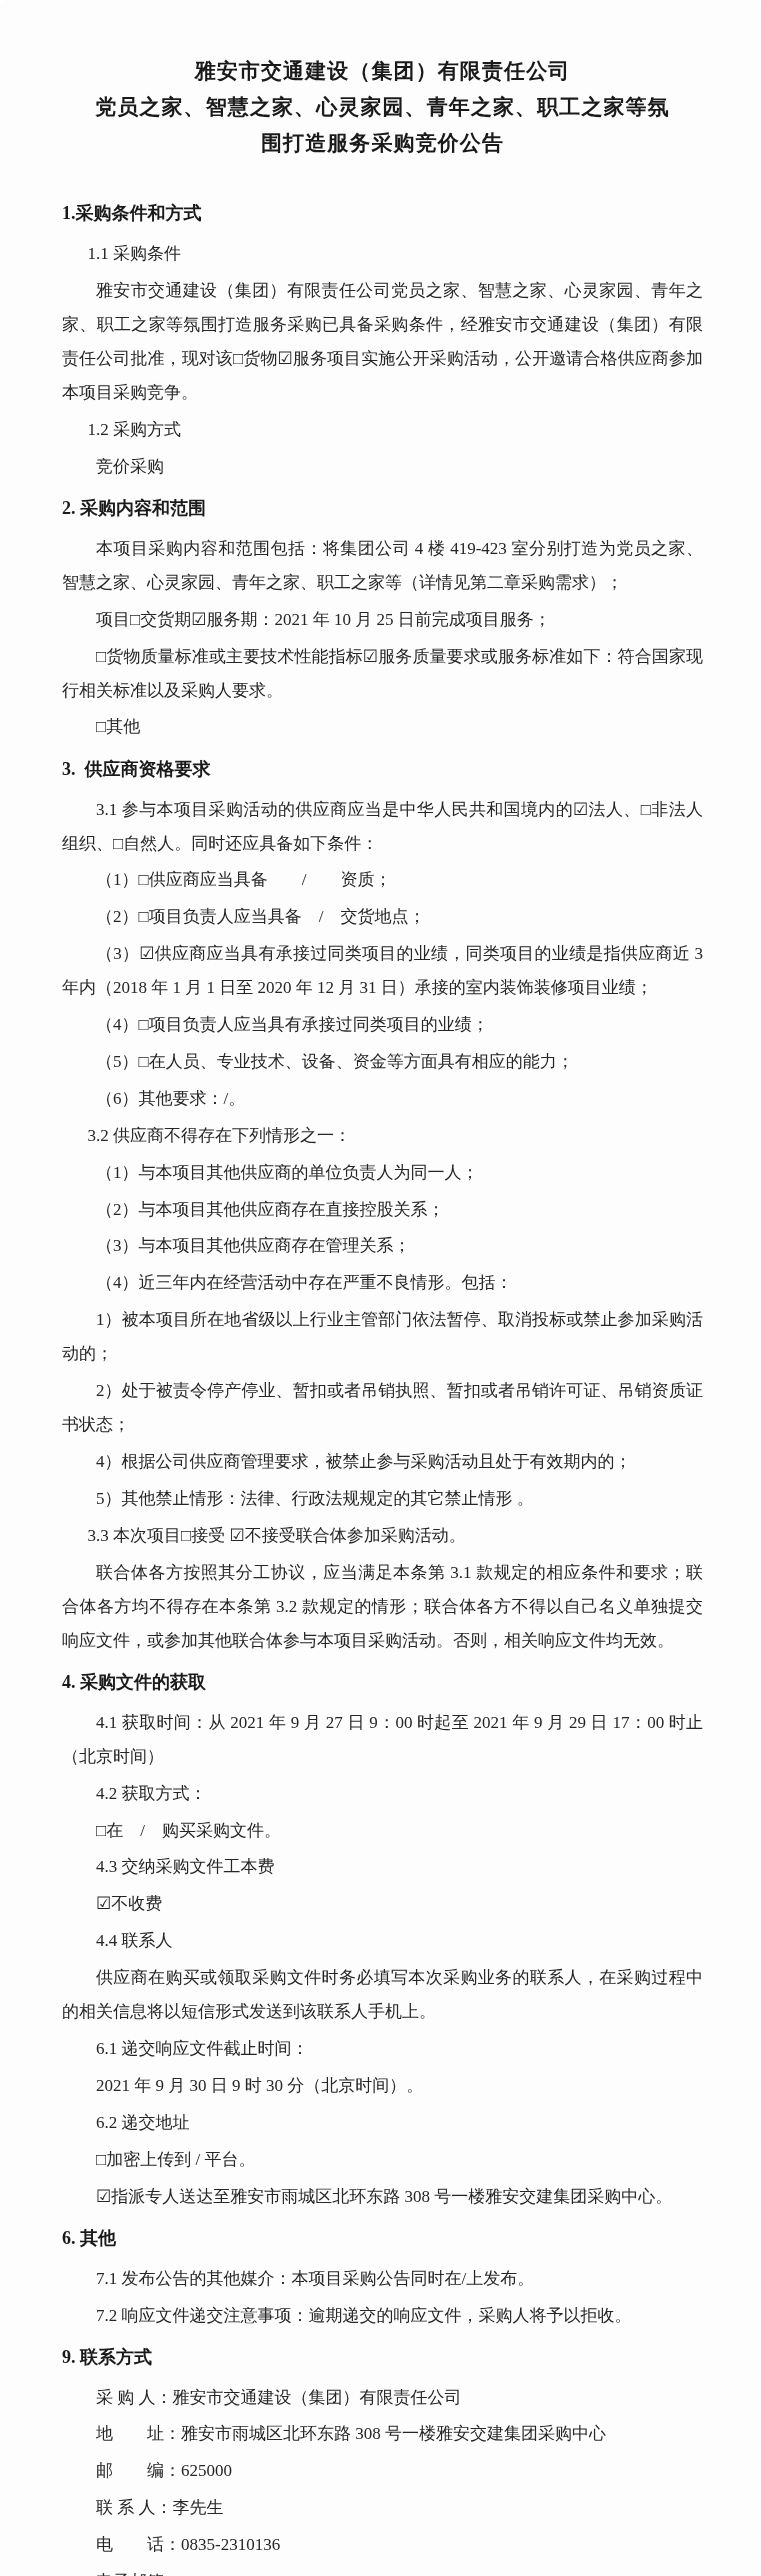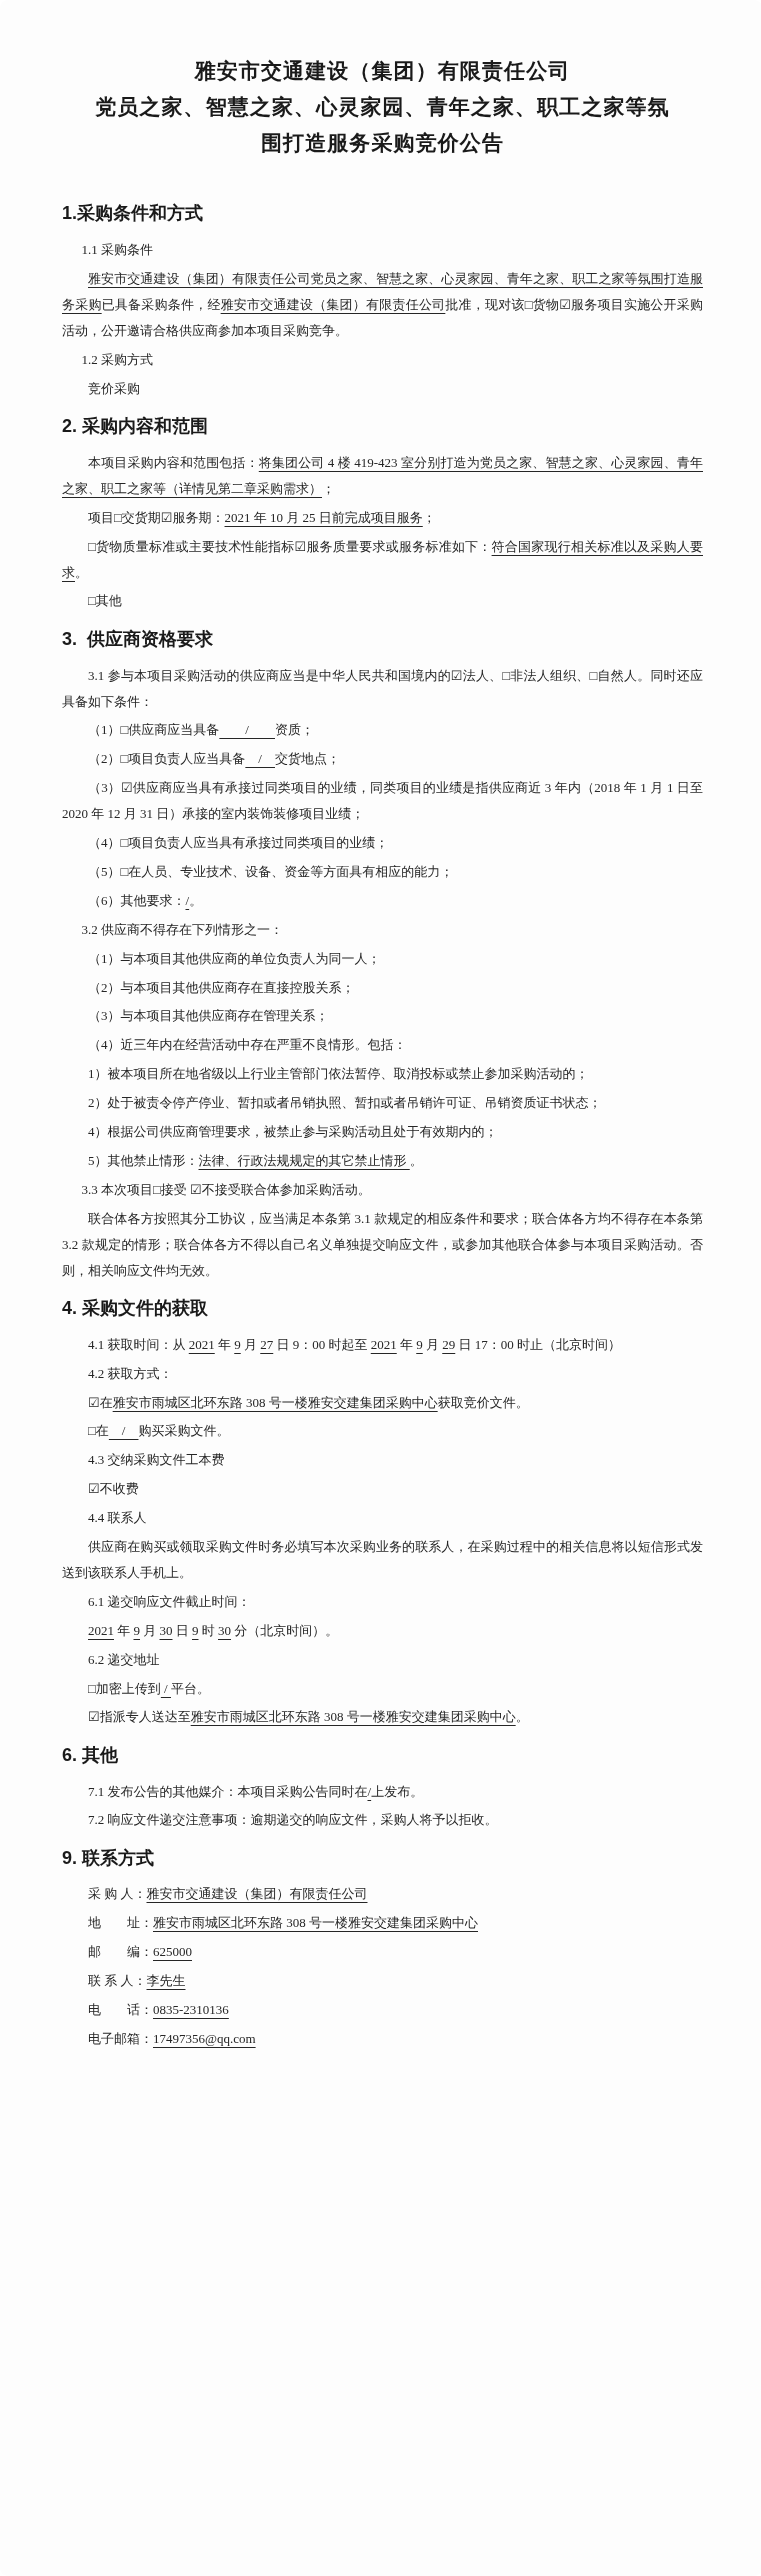--- a/index.html
+++ b/index.html
@@ -17,38 +17,38 @@
     font-weight:700;
     font-size:21px;
     line-height:1.72;
     letter-spacing:1.1px;
     text-align:center;
     color:#1a1a1a;
     margin:0 0 40px 0;
   }
   .p,.sub,.date{
     font-family:"Liberation Serif","DejaVu Serif",serif;
-    font-size:13px;
+    font-size:17px;
     line-height:2.0;
     margin:0 0 2.9px 0;
     text-align:justify;
   }
   .ind{text-indent:2em;}
   .sub{text-indent:1.5em;}
   h2.h1{
-    font-family:Liberation Sans, sans-serif;
+    font-family:Liberation Serif, serif;
     font-size:18px;
     font-weight:700;
     line-height:1.4;
     color:#1a1a1a;
     margin:12.4px 0 10.5px 0;
     white-space:pre-wrap;
   }
   .r{white-space:pre-wrap;}
-  .u{text-decoration:underline;text-underline-offset:3.8px;text-decoration-thickness:1px;}
+  .u{text-underline-offset:3.8px;text-decoration-thickness:1px;}
   .date{
     text-align:right;
     padding-right:53px;
     margin-top:11.4px;
   }
 </style>
 </head>
 <body>
 
 <div class="page">
@@ -83,21 +83,20 @@
       <p class="p ind"><span class="r">（4）近三年内在经营活动中存在严重不良情形。包括：</span></p>
       <p class="p ind"><span class="r">1）被本项目所在地省级以上行业主管部门依法暂停、取消投标或禁止参加采购活动的；</span></p>
       <p class="p ind"><span class="r">2）处于被责令停产停业、暂扣或者吊销执照、暂扣或者吊销许可证、吊销资质证书状态；</span></p>
       <p class="p ind"><span class="r">4）根据公司供应商管理要求，被禁止参与采购活动且处于有效期内的；</span></p>
       <p class="p ind"><span class="r">5）其他禁止情形：</span><span class="r u">法律、行政法规规定的其它禁止情形 </span><span class="r">。</span></p>
       <p class="sub"><span class="r">3.3 本次项目□接受 ☑不接受联合体参加采购活动。</span></p>
       <p class="p ind"><span class="r">联合体各方按照其分工协议，应当满足本条第 3.1 款规定的相应条件和要求；联合体各方均不得存在本条第 3.2 款规定的情形；联合体各方不得以自己名义单独提交响应文件，或参加其他联合体参与本项目采购活动。否则，相关响应文件均无效。</span></p>
       <h2 class="h1"><span class="r">4. 采购文件的获取</span></h2>
       <p class="p ind"><span class="r">4.1 获取时间：从 </span><span class="r u">2021</span><span class="r"> 年 </span><span class="r u">9</span><span class="r"> 月 </span><span class="r u">27</span><span class="r"> 日 9：00 时起至 </span><span class="r u">2021</span><span class="r"> 年 </span><span class="r u">9</span><span class="r"> 月 </span><span class="r u">29</span><span class="r"> 日 17：00 时止（北京时间）</span></p>
       <p class="p ind"><span class="r">4.2 获取方式：</span></p>
-      <p class="p ind"><span class="r">☑在</span><span class="r u">雅安市雨城区北环东路 308 号一楼雅安交建集团采购中心</span><span class="r">获取竞价文件。</span></p>
       <p class="p ind"><span class="r">□在</span><span class="r u">　/　</span><span class="r">购买采购文件。</span></p>
       <p class="p ind"><span class="r">4.3 交纳采购文件工本费</span></p>
       <p class="p ind"><span class="r">☑不收费</span></p>
       <p class="p ind"><span class="r">4.4 联系人</span></p>
       <p class="p ind"><span class="r">供应商在购买或领取采购文件时务必填写本次采购业务的联系人，在采购过程中的相关信息将以短信形式发送到该联系人手机上。</span></p>
       <p class="p ind"><span class="r">6.1 递交响应文件截止时间：</span></p>
       <p class="p ind"><span class="r u">2021</span><span class="r"> 年 </span><span class="r u">9</span><span class="r"> 月 </span><span class="r u">30</span><span class="r"> 日 </span><span class="r u">9</span><span class="r"> 时 </span><span class="r u">30</span><span class="r"> 分（北京时间）。</span></p>
       <p class="p ind"><span class="r">6.2 递交地址</span></p>
       <p class="p ind"><span class="r">□加密上传到</span><span class="r u"> / </span><span class="r">平台。</span></p>
       <p class="p ind"><span class="r">☑指派专人送达至</span><span class="r u">雅安市雨城区北环东路 308 号一楼雅安交建集团采购中心</span><span class="r">。</span></p>

